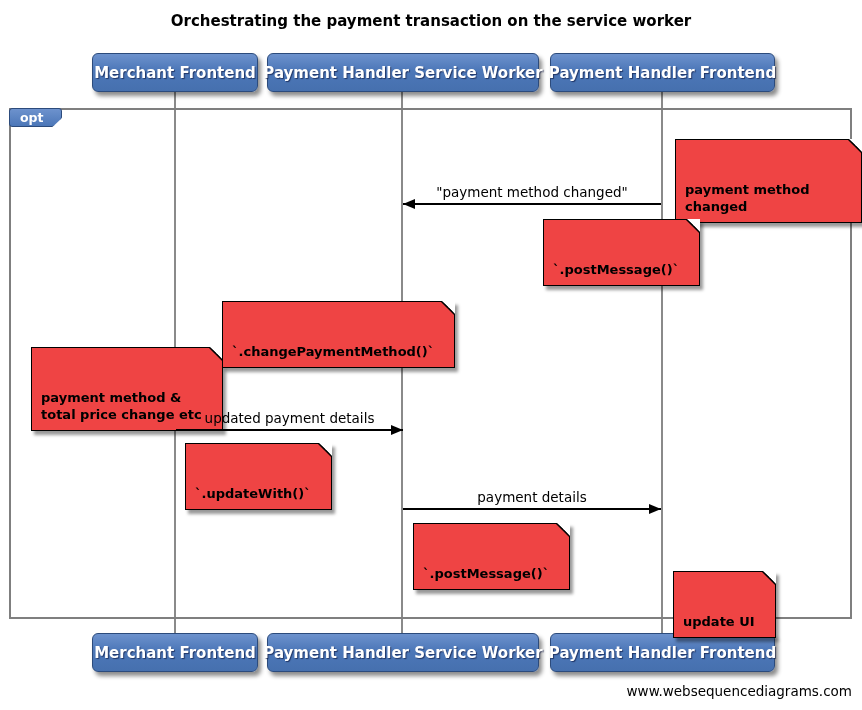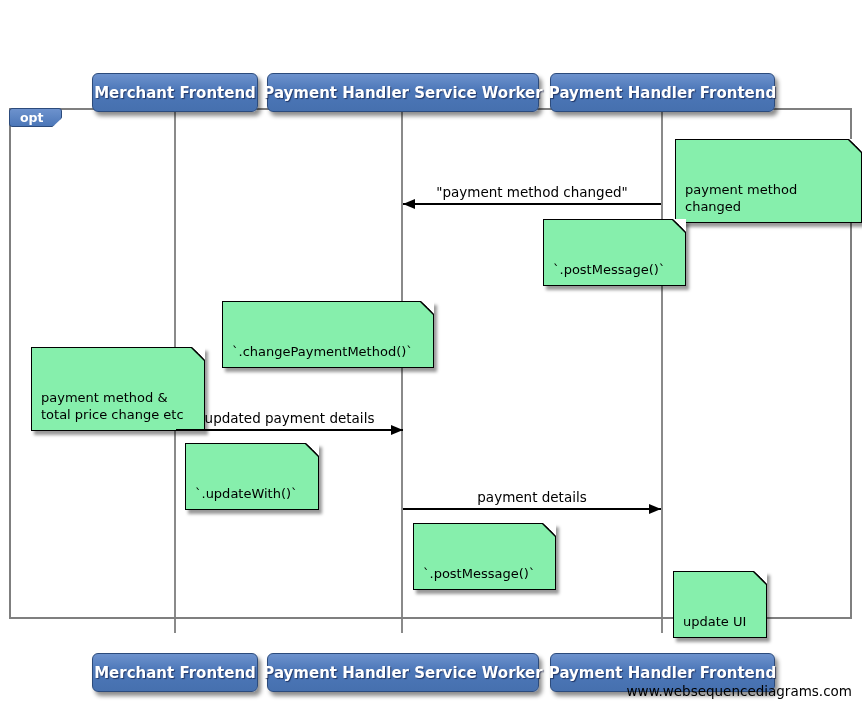--- a/index.html
+++ b/index.html
@@ -18,21 +18,20 @@
   
   .actor {
     position:absolute; height:39px; box-sizing:border-box;
     background:linear-gradient(180deg,#6d92cd 0%,#4c77b8 45%,#4670ae 100%);
     border:1px solid #2c4b7c; border-radius:6px;
     box-shadow:3px 4px 4px rgba(0,0,0,0.45);
     display:flex; align-items:center; justify-content:center;
     color:#ffffff; font-weight:bold; font-size:15px;
     text-shadow:1px 1px 1px rgba(10,20,60,0.65);
     white-space:nowrap;
-    margin-top:20px;
   }
   
   .frame {
     position:absolute; left:9px; top:108px; width:843px; height:511px;
     box-sizing:border-box; border:2px solid #7f7f7f; background:transparent;
   }
   .frame-tab {
     position:absolute; left:9px; top:108px; width:53px; height:19px;
     box-sizing:border-box;
     background:linear-gradient(180deg,#6d92cd 0%,#4c77b8 100%);
@@ -42,24 +41,24 @@
     color:#fff; font-weight:bold; font-size:12.5px;
     display:flex; align-items:center; padding-left:10px;
   }
   .frame-cond {
     position:absolute; left:85px; top:109px;
     font-weight:bold; font-size:13.5px; white-space:nowrap;
   }
   
   .note {
     position:absolute; box-sizing:border-box;
-    background:#86efac; border:1px solid #000000;
+    background:#ef4444; border:1px solid #000000;
     box-shadow:3px 4px 3px rgba(0,0,0,0.40);
     padding:7px 20px 7px 9px;
-    font-size:13px; line-height:17px; white-space:pre-line;
+    font-size:13px; line-height:17px; white-space:pre-line;font-weight:bold;
   }
   .note .fold { position:absolute; top:-1px; right:-1px; width:14px; height:14px; }
   
   .msg { position:absolute; }
   .msg-label {
     text-align:center; font-size:13.5px; line-height:17px;
     padding-bottom:2px; white-space:nowrap;
   }
   .msg-line { position:relative; height:2px; background:#000; }
   .head { position:absolute; width:0; height:0; top:-4.5px; }
@@ -68,20 +67,21 @@
   .footer {
     position:absolute; right:10px; top:683px;
     font-size:13.5px; color:#000;
   }
 </style>
 </head>
 <body>
 
 <div class="canvas">
 
+  <div class="title">Orchestrating the payment transaction on the service worker</div>
 
   <div class="lifeline" style="left:174px"></div>
   <div class="lifeline" style="left:401px"></div>
   <div class="lifeline" style="left:661px"></div>
 
   <div class="frame"></div>
   <div class="frame-tab">opt</div>
 
   <div class="actor" style="left:92px;top:53px;width:166px">Merchant Frontend</div>
   <div class="actor" style="left:267px;top:53px;width:272px">Payment Handler Service Worker</div>

